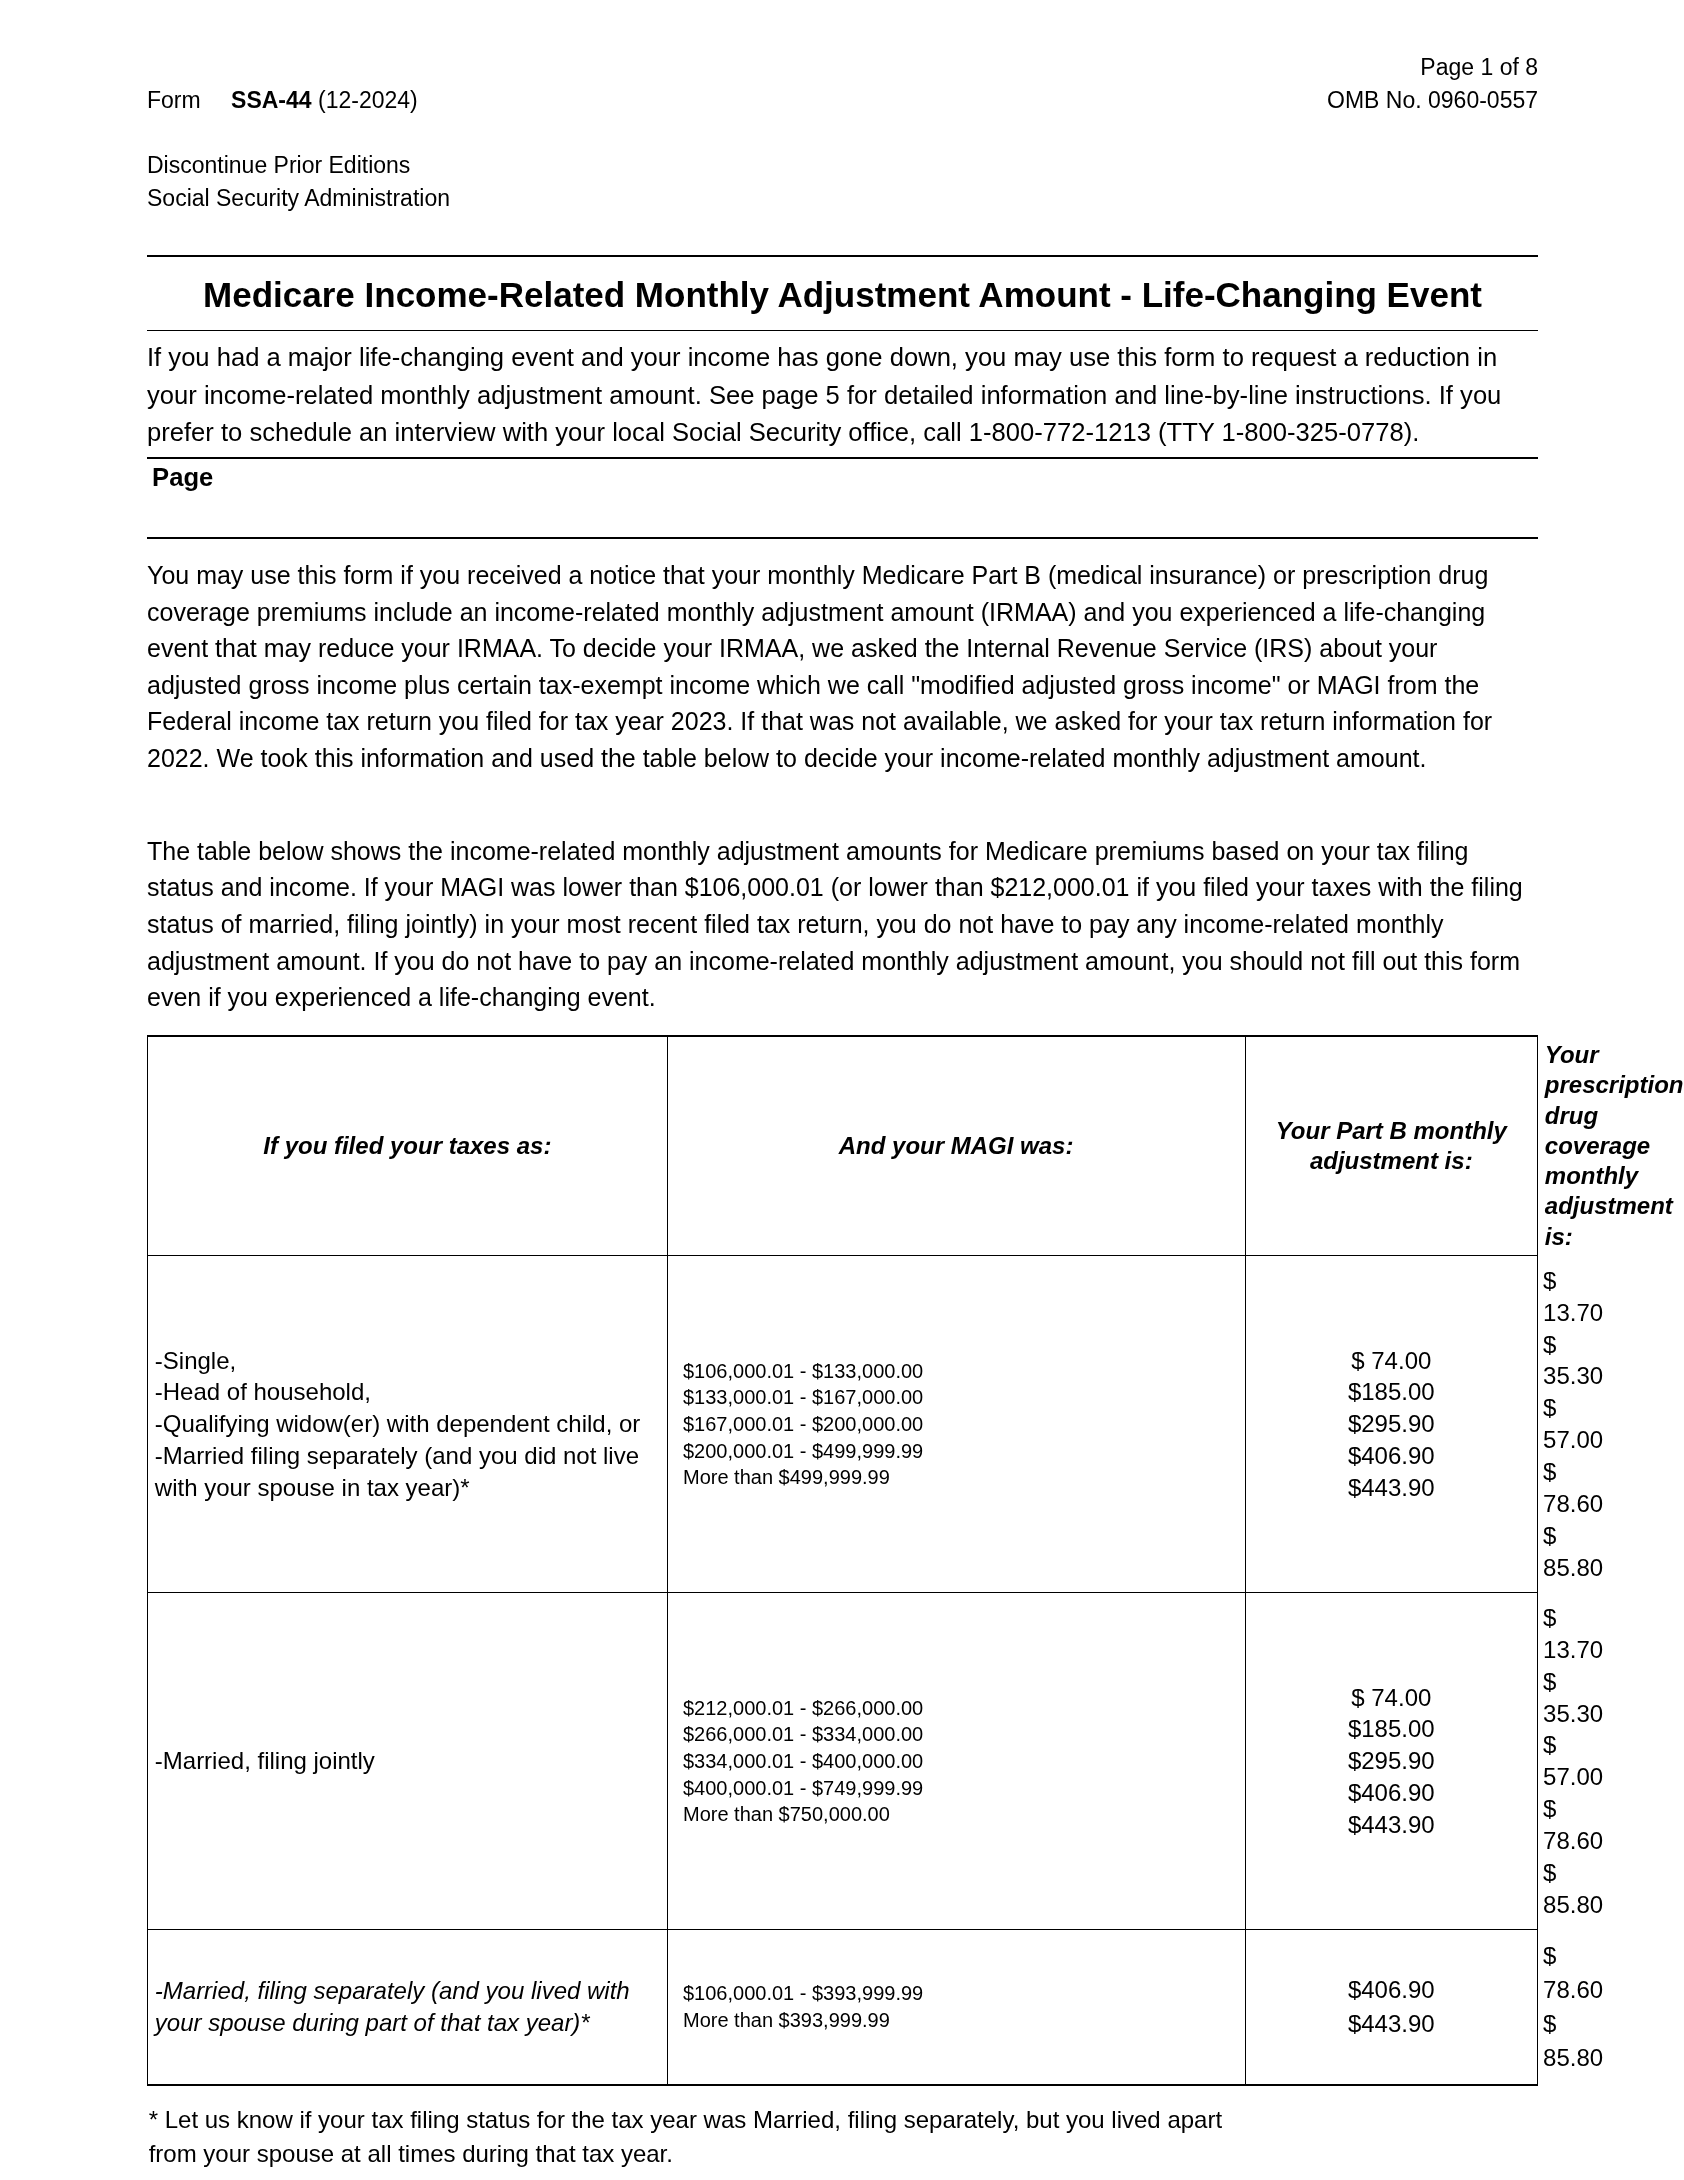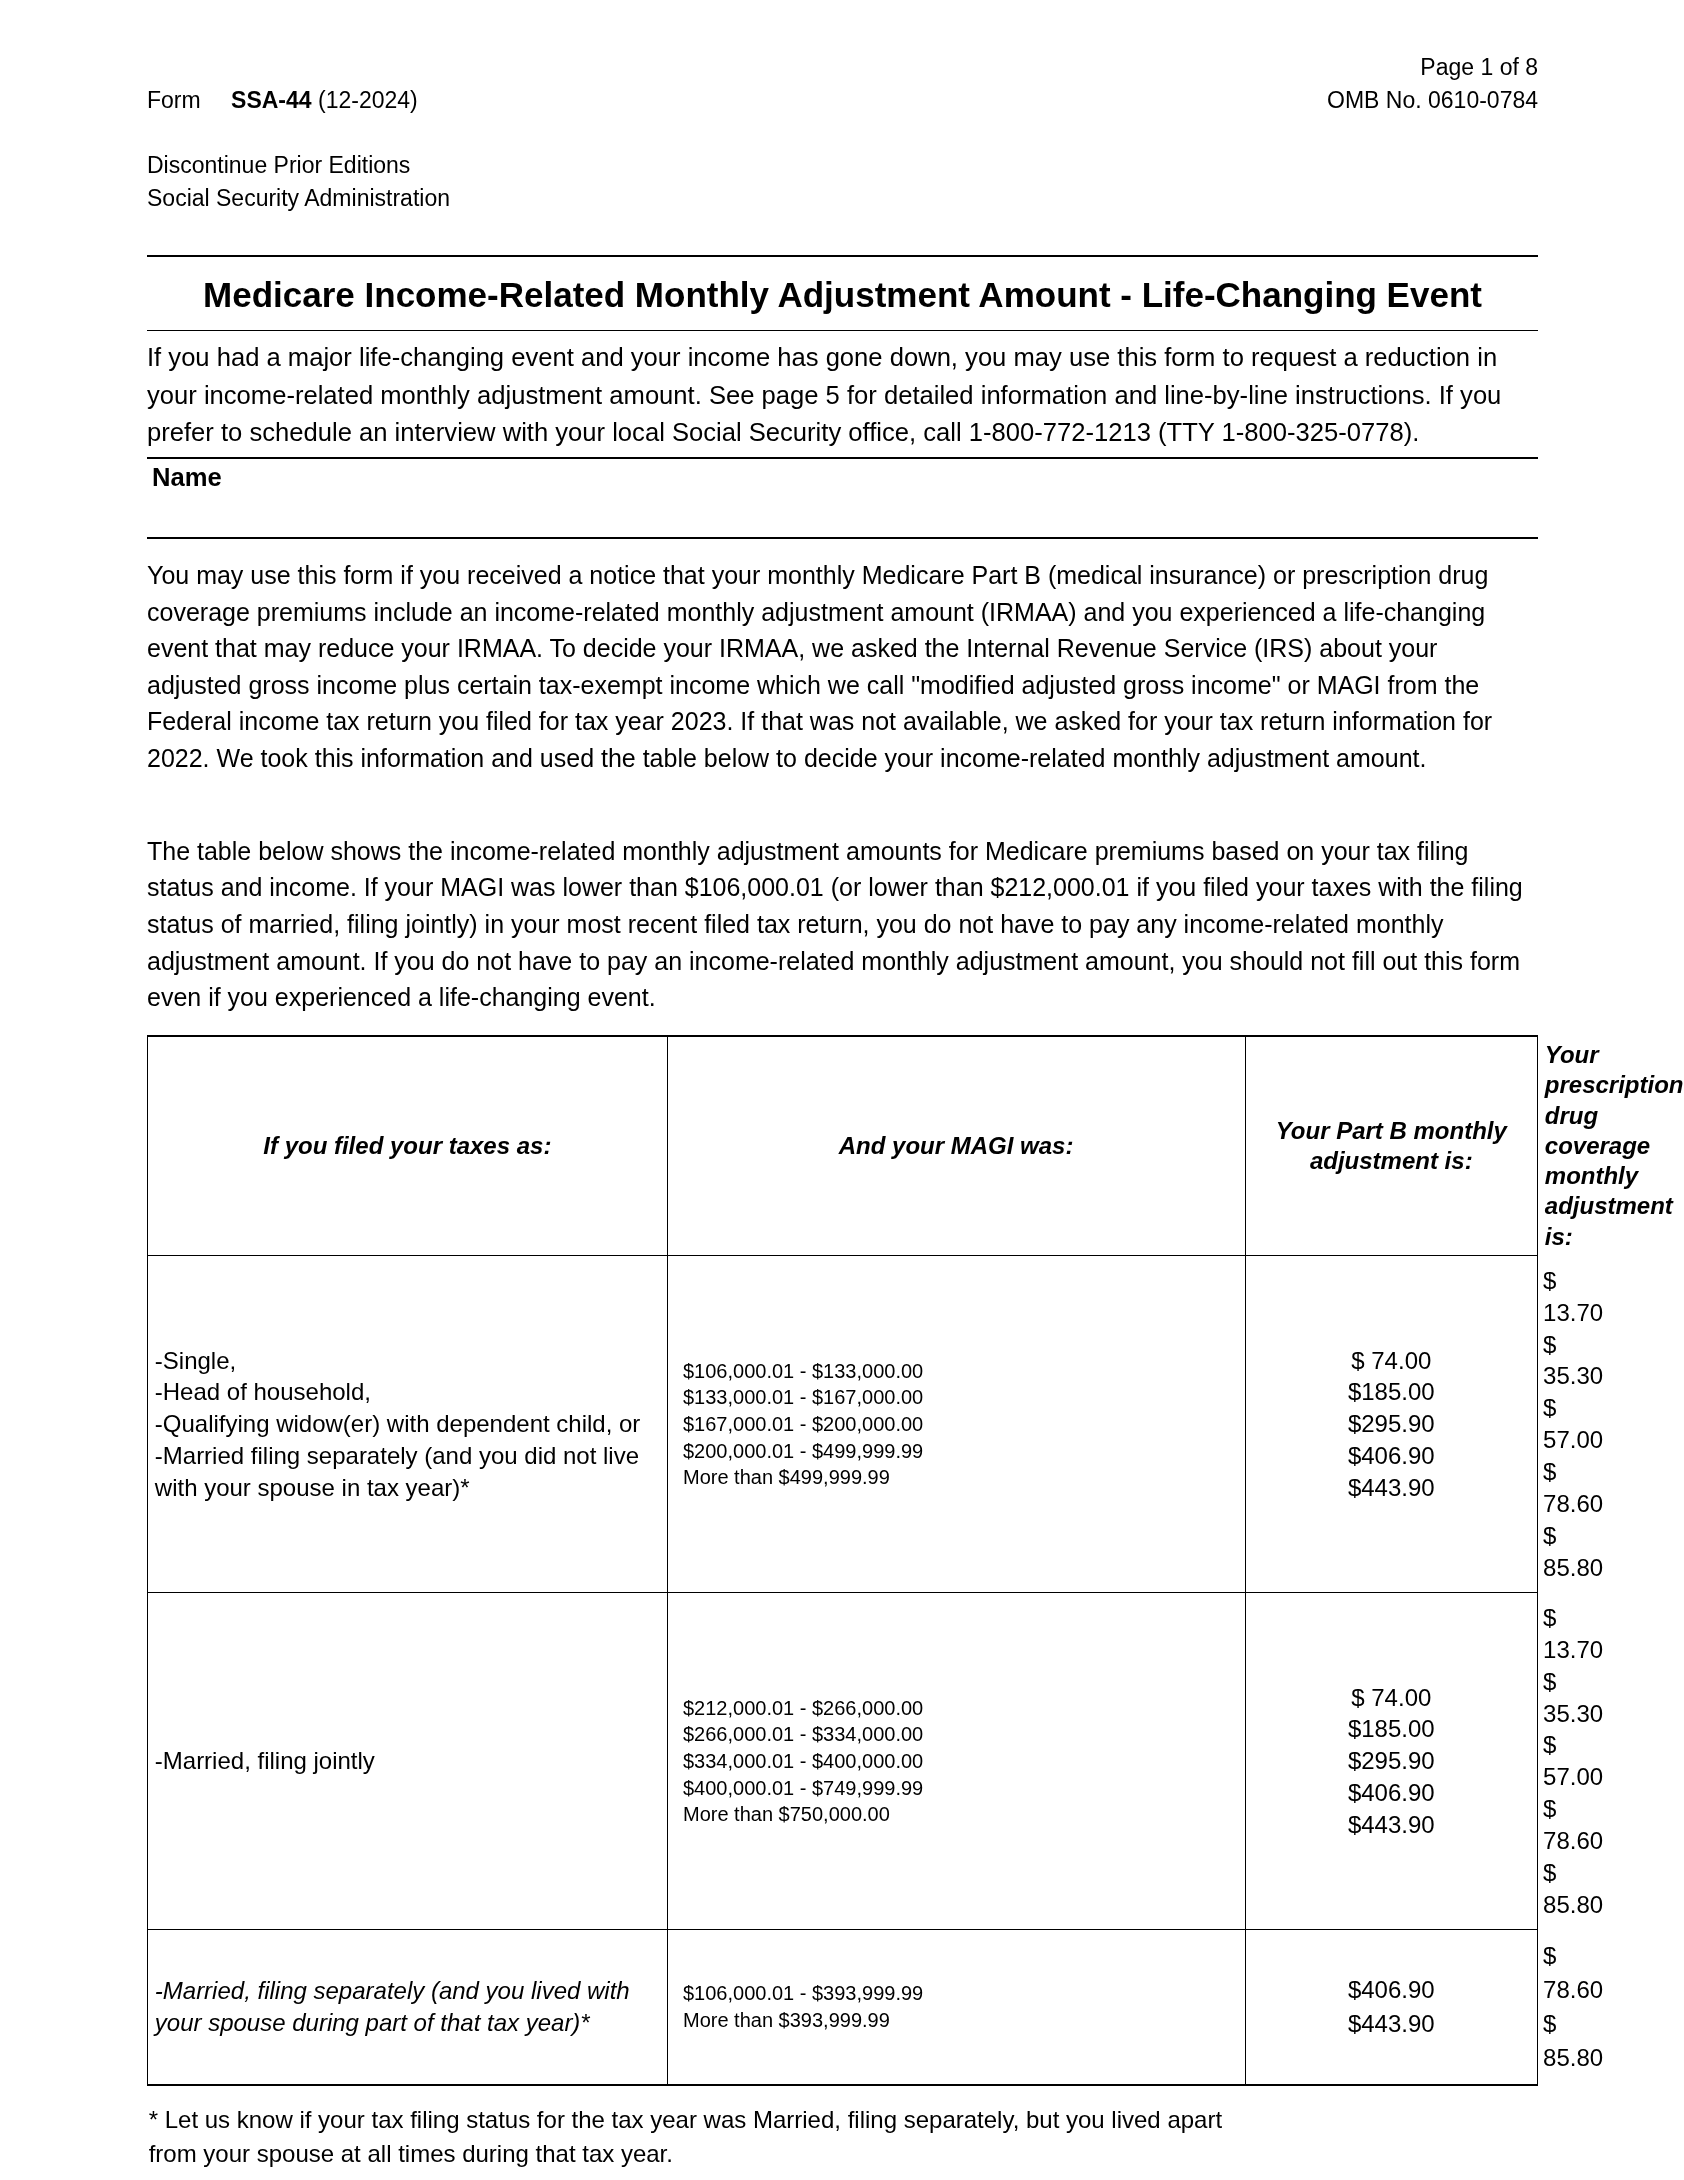--- a/index.html
+++ b/index.html
@@ -156,34 +156,34 @@
 
 <div class="page">
 
   <div class="form-header">
     <div class="left">
       <div><span>Form </span><b>SSA-44</b><span> (12-2024)</span></div>
       <div>Discontinue Prior Editions
 Social Security Administration</div>
     </div>
     <div class="right">Page 1 of 8
-OMB No. 0610-0784</div>
+OMB No. 0960-0557</div>
   </div>
 
   <div class="rule"></div>
 
   <div class="doc-title">Medicare Income-Related Monthly Adjustment Amount - Life-Changing Event</div>
 
   <div class="rule thin"></div>
 
   <div class="intro">If you had a major life-changing event and your income has gone down, you may use this form to request a reduction in your income-related monthly adjustment amount. See page 5 for detailed information and line-by-line instructions. If you prefer to schedule an interview with your local Social Security office, call 1-800-772-1213 (TTY 1-800-325-0778).</div>
 
   <div class="idbox">
     <div class="cell name">
-      <span>Name</span>
+      <span>Page</span>
     </div>
   </div>
 
   <div class="para">You may use this form if you received a notice that your monthly Medicare Part B (medical insurance) or prescription drug coverage premiums include an income-related monthly adjustment amount (IRMAA) and you experienced a life-changing event that may reduce your IRMAA. To decide your IRMAA, we asked the Internal Revenue Service (IRS) about your adjusted gross income plus certain tax-exempt income which we call "modified adjusted gross income" or MAGI from the Federal income tax return you filed for tax year 2023. If that was not available, we asked for your tax return information for 2022. We took this information and used the table below to decide your income-related monthly adjustment amount.</div>
 
   <div class="para second">The table below shows the income-related monthly adjustment amounts for Medicare premiums based on your tax filing status and income. If your MAGI was lower than $106,000.01 (or lower than $212,000.01 if you filed your taxes with the filing status of married, filing jointly) in your most recent filed tax return, you do not have to pay any income-related monthly adjustment amount.  If you do not have to pay an income-related monthly adjustment amount, you should not fill out this form even if you experienced a life-changing event.</div>
 
   <table class="irmaa">
     <colgroup>
       <col class="col-status">

